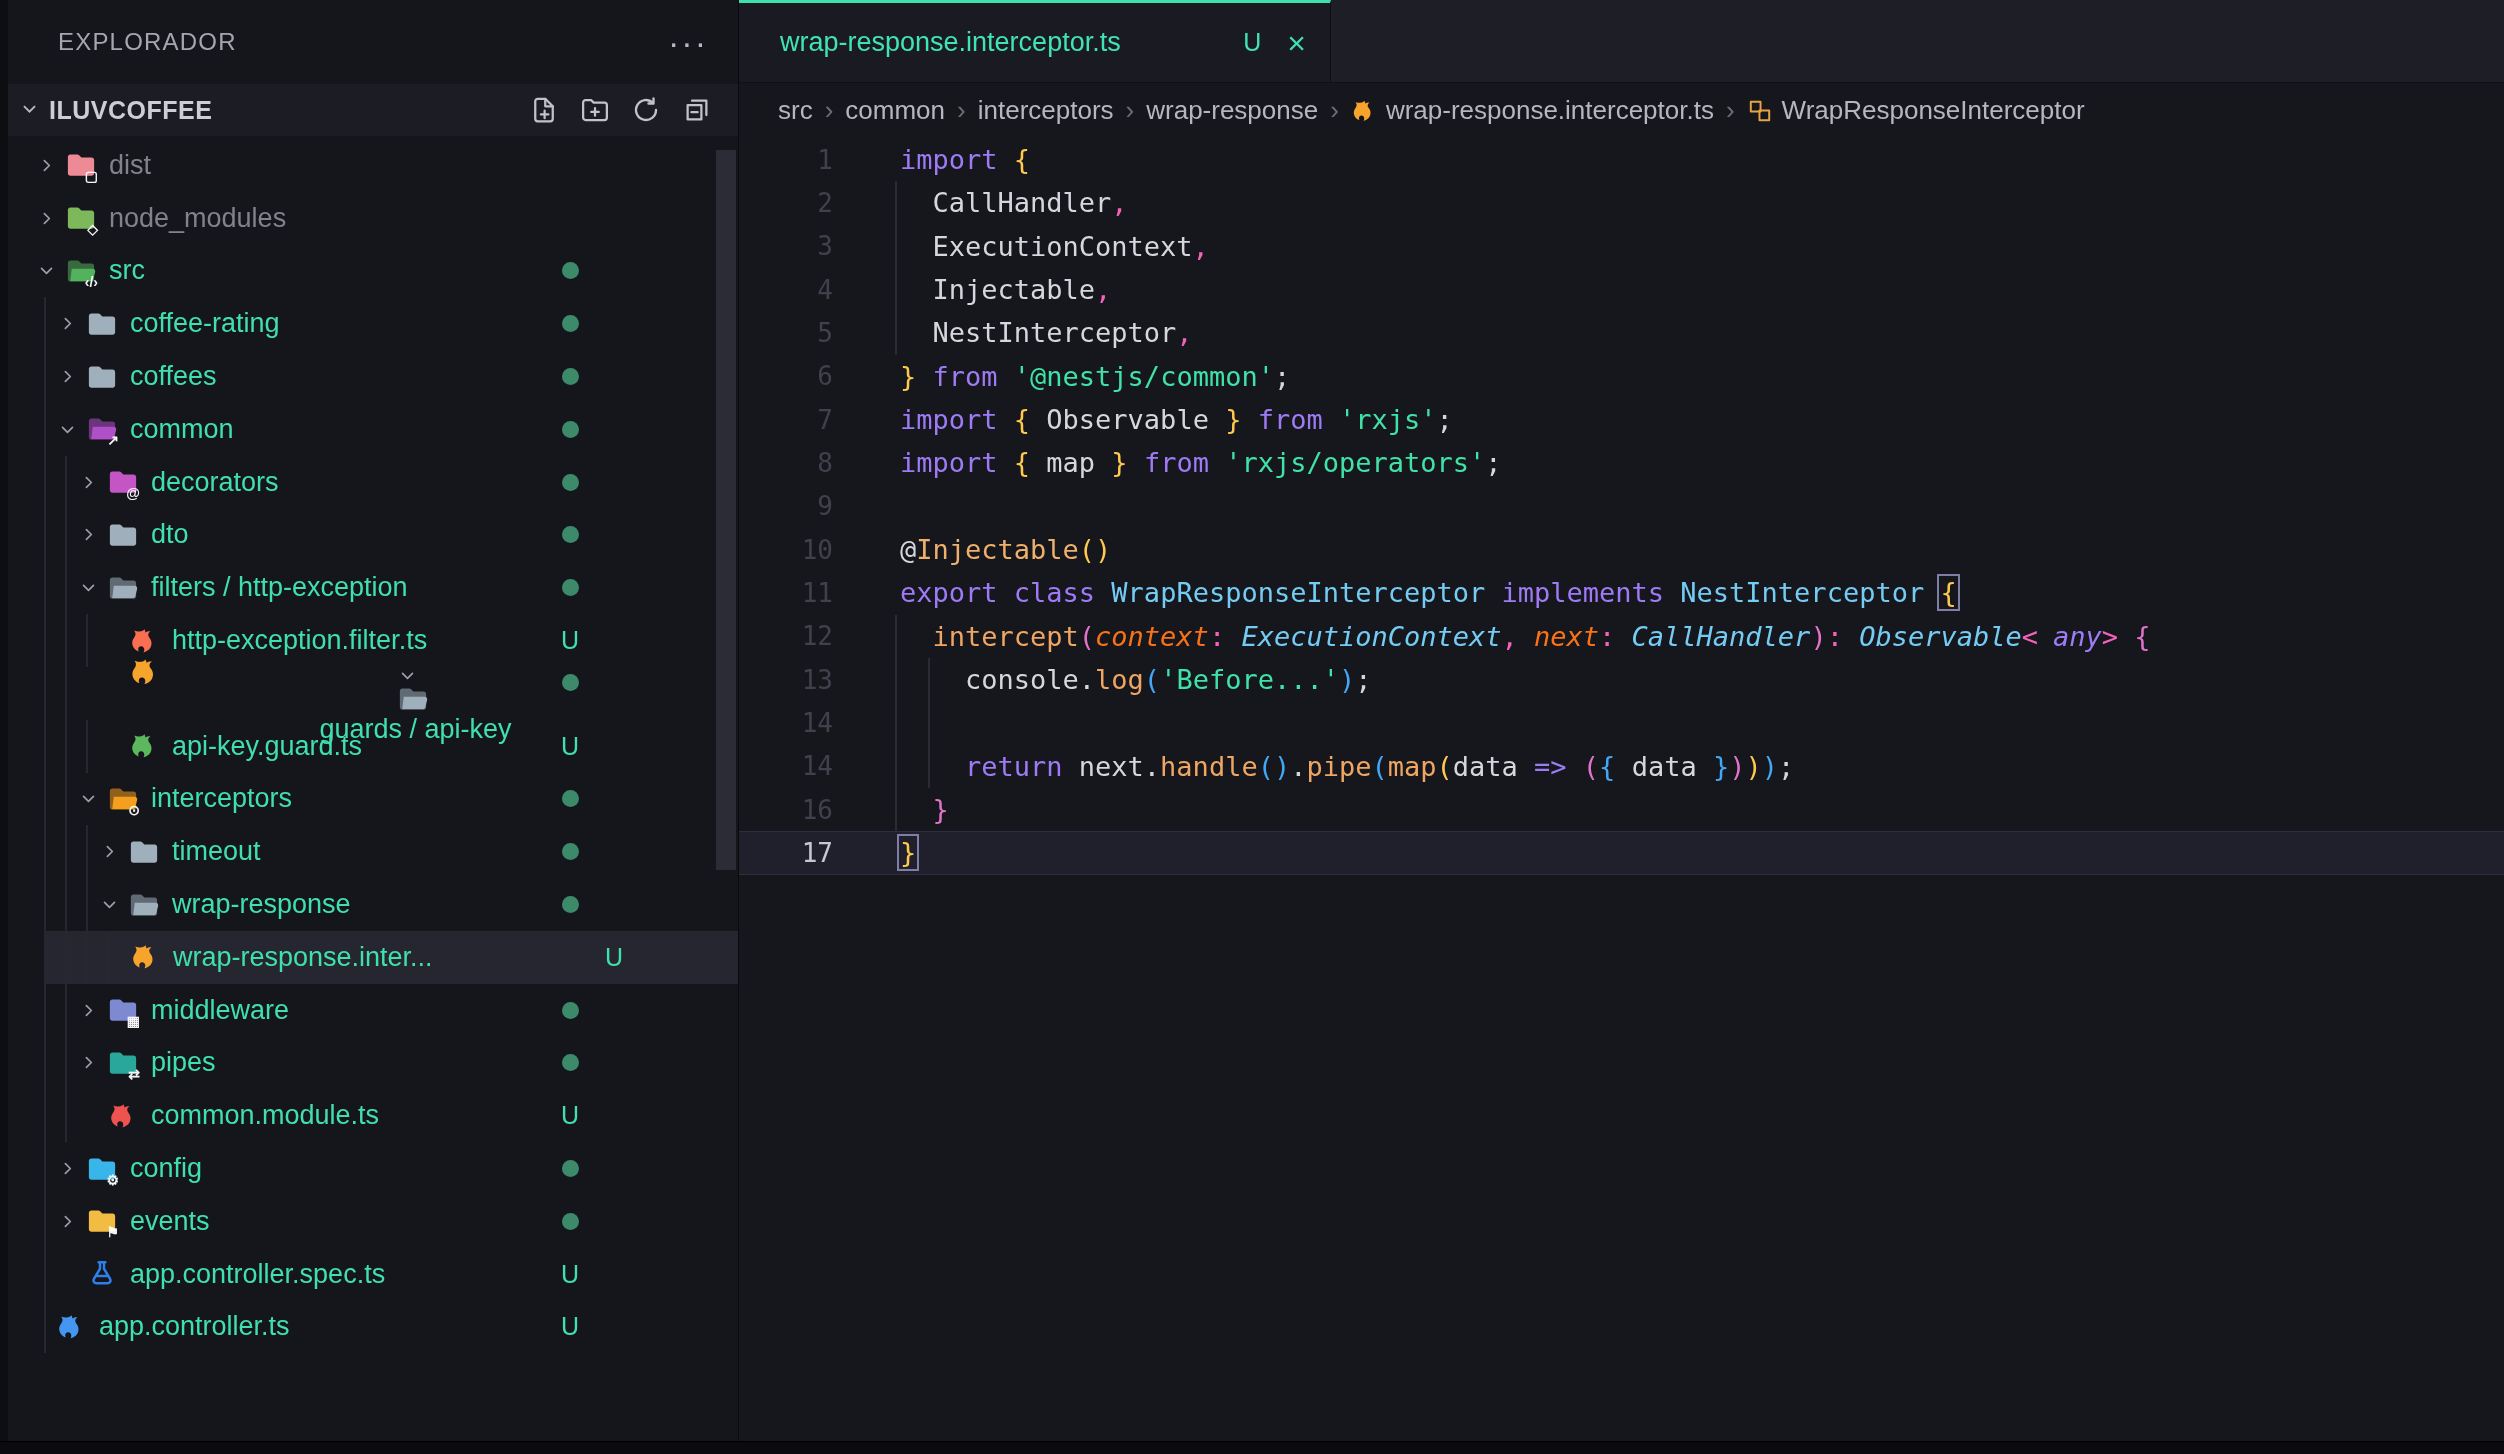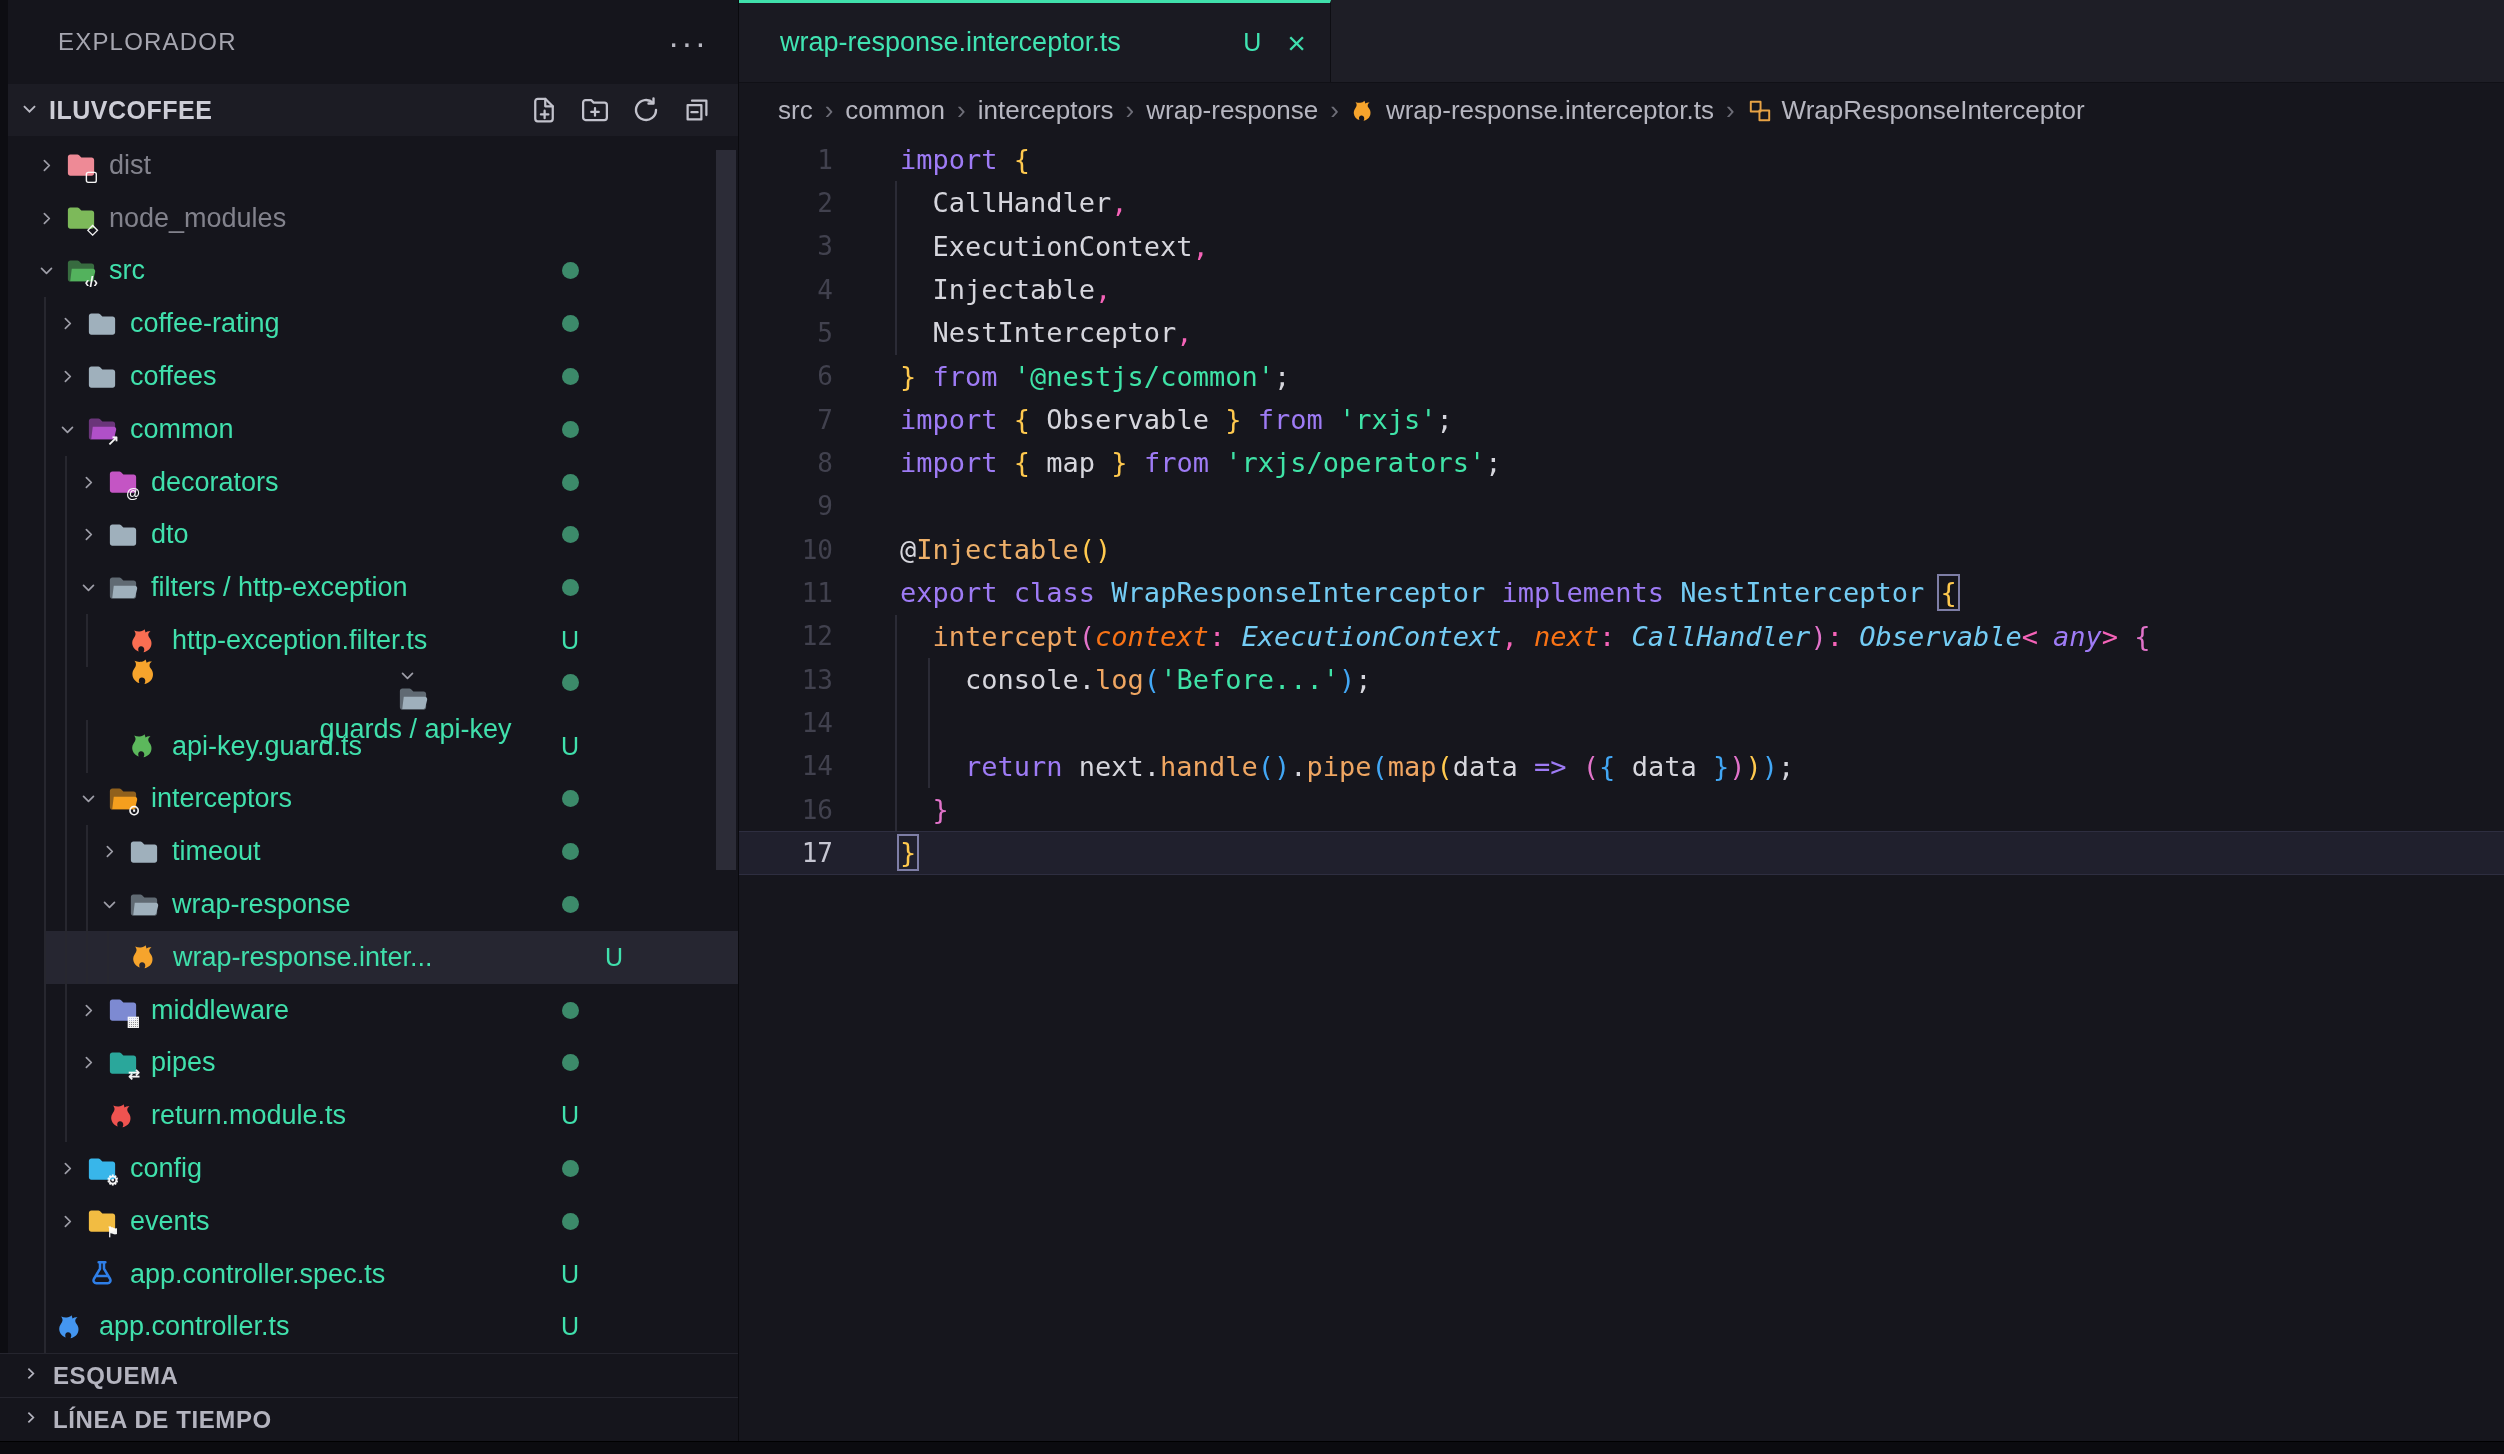--- a/index.html
+++ b/index.html
@@ -357,21 +357,21 @@
           <span class="label">pipes</span>
           <span class="badge"><span class="dot"></span></span>
         </div>
         <div class="row" style="padding-left: 80px;">
           <span class="chev"></span>
           <span class="icon">
             <svg width="30" height="30" viewBox="0 0 24 24">
               <path d="M12.4 2.6c-.9 1.1-2.2 1.7-3.9 1.8-1.5.1-3-.2-4.4-.8.8 1 1.2 2 1.1 3.1-.1.8-.5 1.7-1.2 2.7-1 1.5-1.6 3-1.4 4.8.3 2.9 2.4 5.3 5.2 6.1-.4-.7-.5-1.5-.4-2.2.2-1 1-1.8 2-1.9 1.4-.2 2.6.8 2.8 2.2.1.9-.1 1.8-.6 2.6 3.2-.5 5.8-2.9 6.3-6 .4-2.1-.2-4.1-1.7-5.9-.6-.7-.9-1.5-.8-2.4.1-1 .8-1.9 1.8-2.5-1.5-.2-2.8 0-4 .9-.2-.9-.5-1.7-.8-2.5z" fill="#ef5350"></path>
             </svg>
           </span>
-          <span class="label">return.module.ts</span>
+          <span class="label">common.module.ts</span>
           <span class="badge ubadge">U</span>
         </div>
         <div class="row" style="padding-left: 59px;">
           <span class="chev">
             <svg width="17" height="17" viewBox="0 0 24 24">
               <path d="M9 5l7 7-7 7" fill="none" stroke="#9e9ea8" stroke-width="2.4" stroke-linecap="round" stroke-linejoin="round"></path>
             </svg>
           </span>
           <span class="icon">
             <svg width="30" height="30" viewBox="0 0 24 24">
@@ -418,38 +418,20 @@
           <span class="badge ubadge">U</span>
         </div>
         <div class="tguide" style="left: 44px; top: 161.4px; height: 1056px;"></div>
         <div class="tguide" style="left: 65px; top: 319.8px; height: 686.4px;"></div>
         <div class="tguide" style="left: 86px; top: 478.2px; height: 52.8px;"></div>
         <div class="tguide" style="left: 86px; top: 583.8px; height: 52.8px;"></div>
         <div class="tguide" style="left: 86px; top: 689.4px; height: 158.4px;"></div>
         <div class="tguide" style="left: 107px; top: 795px; height: 52.8px;"></div>
       </div>
     <div class="scroll-thumb"></div>
-    <div class="sb-bottom">
-      <div class="sb-section-row">
-        <span>
-          <svg width="17" height="17" viewBox="0 0 24 24" fill="none" stroke="#b4b4bf" stroke-width="2.4">
-              <polyline points="9,5 16,12 9,19"></polyline>
-            </svg>
-        </span>
-        <span class="slabel">ESQUEMA</span>
-      </div>
-      <div class="sb-section-row">
-        <span>
-          <svg width="17" height="17" viewBox="0 0 24 24" fill="none" stroke="#b4b4bf" stroke-width="2.4">
-              <polyline points="9,5 16,12 9,19"></polyline>
-            </svg>
-        </span>
-        <span class="slabel">LÍNEA DE TIEMPO</span>
-      </div>
-    </div>
   </aside>
 
   <main class="editor">
     <div class="tabbar">
       <div class="tab">
         <span></span>
         <span class="tab-label">wrap-response.interceptor.ts</span>
         <span class="tab-dirty">U</span>
         <span class="tab-close">×</span>
       </div>

